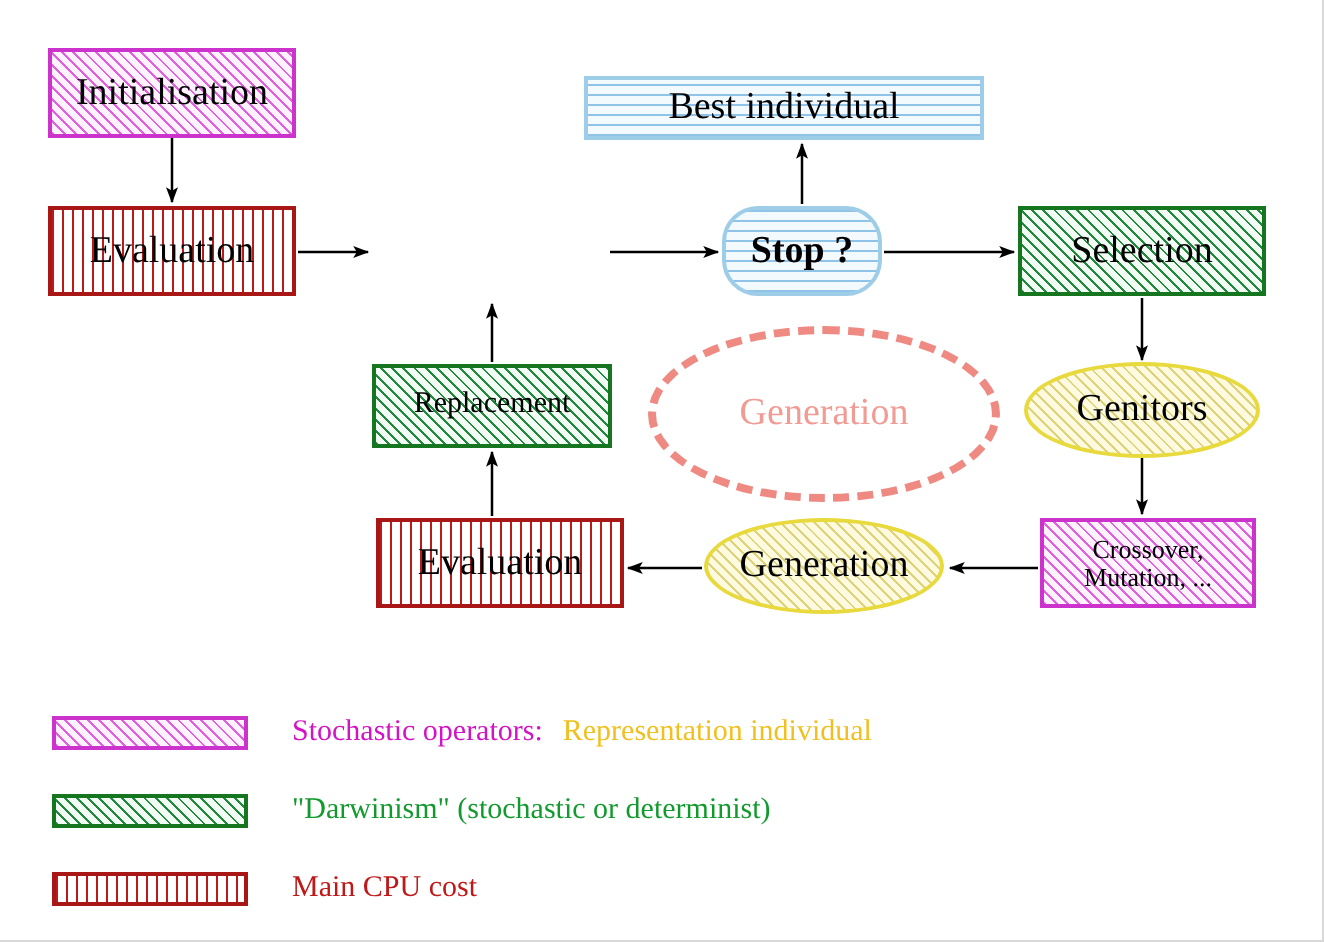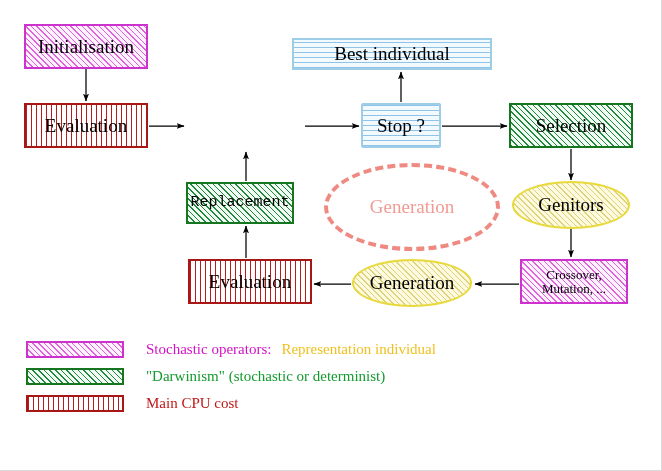--- a/index.html
+++ b/index.html
@@ -67,21 +67,21 @@
       0deg, #8fc4e8 0px, #8fc4e8 1px, rgba(255,255,255,0) 1px, rgba(255,255,255,0) 5px);
     border: 2px solid #9ecde8;
   }
   .fill-yellow-ellipse {
     background-color: #fdfae0;
     background-image: repeating-linear-gradient(
       45deg, #ded37a 0px, #ded37a 1px, rgba(255,255,255,0) 1px, rgba(255,255,255,0) 4px);
     border: 2px solid #e8d93c;
     border-radius: 50%;
   }
-  .rounded { border-radius: 2px; }
+  .rounded { border-radius: 18px; font-weight: bold; }
 
   .dashed-ellipse {
     position: absolute;
     border: 4px dashed #ef8a82;
     border-radius: 50%;
     box-sizing: border-box;
     display: flex;
     align-items: center;
     justify-content: center;
     background: transparent;
@@ -92,21 +92,22 @@
   #legend {
     position: absolute;
     left: 0;
     top: 336px;
     width: 662px;
   }
   .legend-row {
     position: relative;
     height: 27px;
     display: flex;
-    align-items: center;
+    align-items: flex-end;
+    margin-top: 12px;
   }
   .legend-swatch {
     width: 98px;
     height: 17px;
     margin-left: 26px;
     box-sizing: border-box;
     flex: 0 0 auto;
   }
   .legend-text {
     margin-left: 22px;
@@ -187,21 +188,21 @@
   </div>
 
   <div class="node fill-yellow-ellipse" style="left:352px; top:259px; width:120px; height:48px; font-size:19px;">
     <span class="lbl">Generation</span>
   </div>
 
   <div class="node fill-red" style="left:188px; top:259px; width:124px; height:45px; font-size:19px;">
     <span class="lbl">Evaluation</span>
   </div>
 
-  <div class="node fill-green" style="left:186px; top:182px; width:108px; height:42px; font-size:15px;font-family:Liberation Mono, monospace;">
+  <div class="node fill-green" style="left:186px; top:182px; width:120px; height:42px; font-size:15px;">
     <span class="lbl">Replacement</span>
   </div>
 
   <div class="dashed-ellipse" style="left:324px; top:163px; width:176px; height:88px; font-size:19px;">
     <span class="lbl">Generation</span>
   </div>
 
   <div id="legend">
 
     <div class="legend-row">

